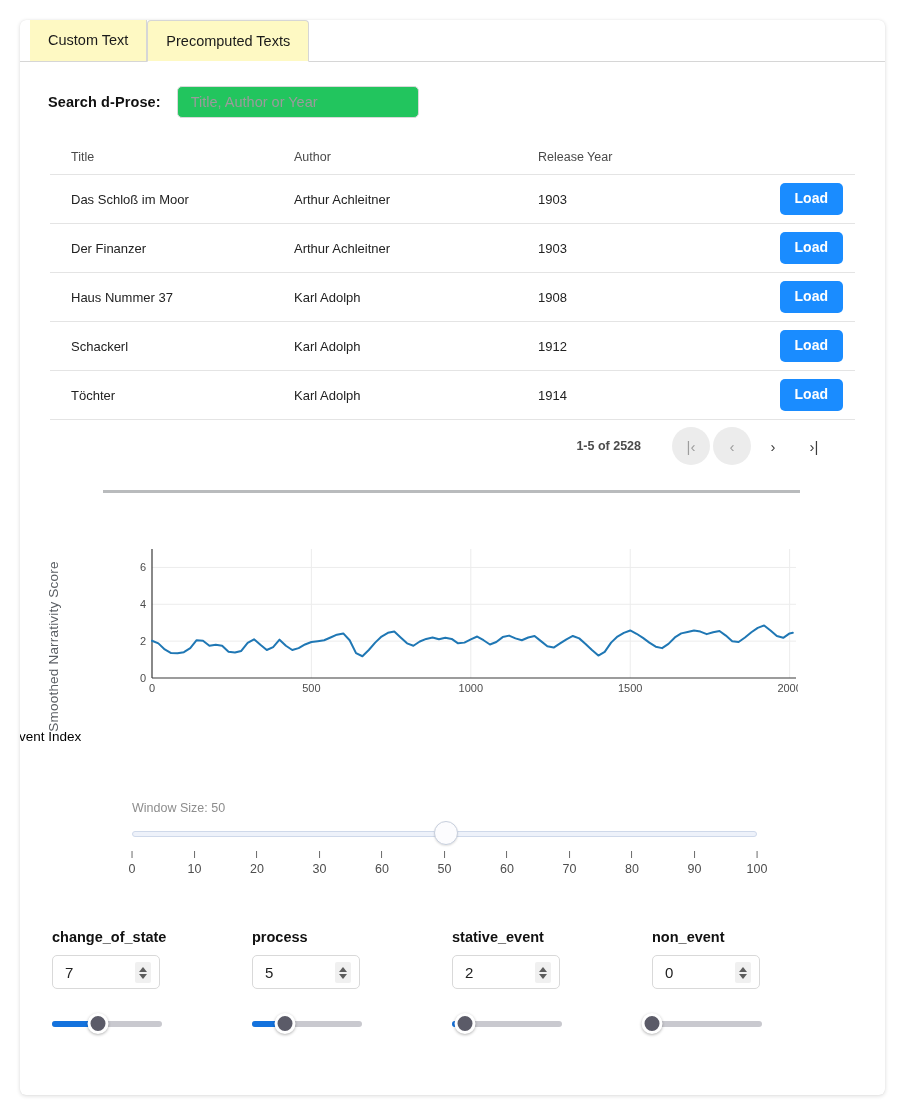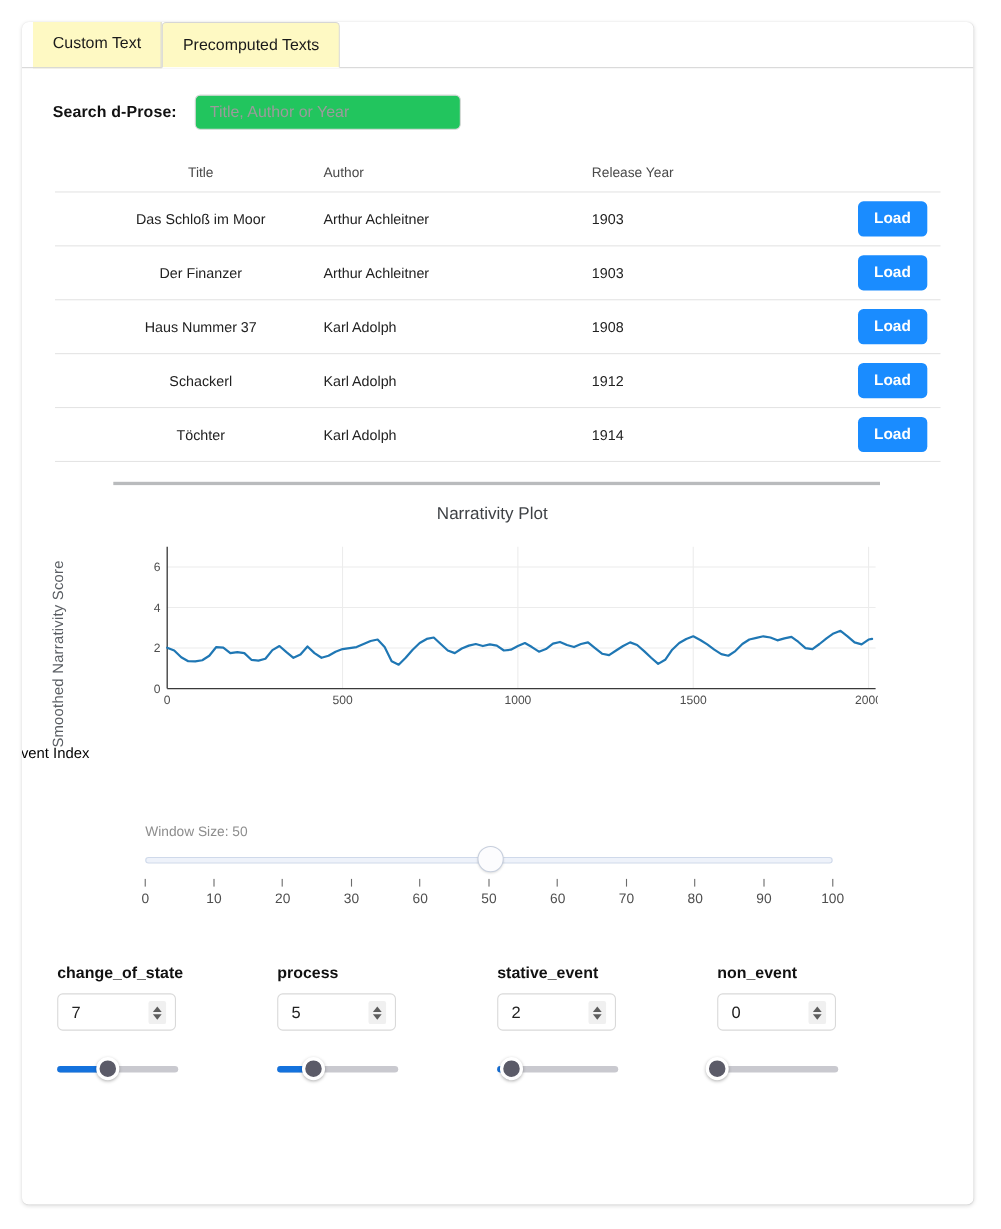--- a/index.html
+++ b/index.html
@@ -97,21 +97,21 @@
     border-bottom: 1px solid #e4e4e4;
     font-size: 13px;
     color: #222;
   }
   .trow.head {
     height: 34px;
     color: #4a4a4a;
     font-size: 12.5px;
   }
   .trow.last { border-bottom: 1px solid #e4e4e4; }
-  .c-title  { width: 244px; padding-left: 21px; box-sizing: border-box; text-align: center; }
+  .c-title  { width: 244px; padding-left: 21px; box-sizing: border-box; }
   .c-author { width: 244px; }
   .c-year   { width: 240px; }
   .c-act    { flex: 1; text-align: right; padding-right: 12px;}
   .load-btn {
     display: inline-block;
     background: #1a8cff;
     color: #fff;
     font-size: 14px;
     font-weight: bold;
     border: none;
@@ -383,26 +383,32 @@
 
       <div class="trow last">
         <div class="c-title">Töchter</div>
         <div class="c-author">Karl Adolph</div>
         <div class="c-year">1914</div>
         <div class="c-act">
           <button class="load-btn">Load</button>
         </div>
       </div>
 
+      <div class="pager">
+        <div class="pager-label">1-5 of 2528</div>
+        <div class="pg-btn disabled">|‹</div>
+        <div class="pg-btn disabled">‹</div>
+        <div class="pg-btn">›</div>
+        <div class="pg-btn">›|</div>
+      </div>
     </div>
 
     <div class="divider"></div>
 
     <div class="chart-wrap">
-      <div class="chart-title">Narrativity Plot</div>
       <div class="ylabel">Smoothed Narrativity Score</div>
       <div class="plot">
         <svg id="chart-svg" width="672" height="155">
             <line x1="26" y1="100.14285714285714" x2="670" y2="100.14285714285714" stroke="#ececec" stroke-width="1"></line>
             <line x1="26" y1="63.28571428571429" x2="670" y2="63.28571428571429" stroke="#ececec" stroke-width="1"></line>
             <line x1="26" y1="26.42857142857143" x2="670" y2="26.42857142857143" stroke="#ececec" stroke-width="1"></line>
             <line x1="185.40594059405942" y1="8" x2="185.40594059405942" y2="137" stroke="#ececec" stroke-width="1"></line>
             <line x1="344.81188118811883" y1="8" x2="344.81188118811883" y2="137" stroke="#ececec" stroke-width="1"></line>
             <line x1="504.2178217821782" y1="8" x2="504.2178217821782" y2="137" stroke="#ececec" stroke-width="1"></line>
             <line x1="663.6237623762377" y1="8" x2="663.6237623762377" y2="137" stroke="#ececec" stroke-width="1"></line>

